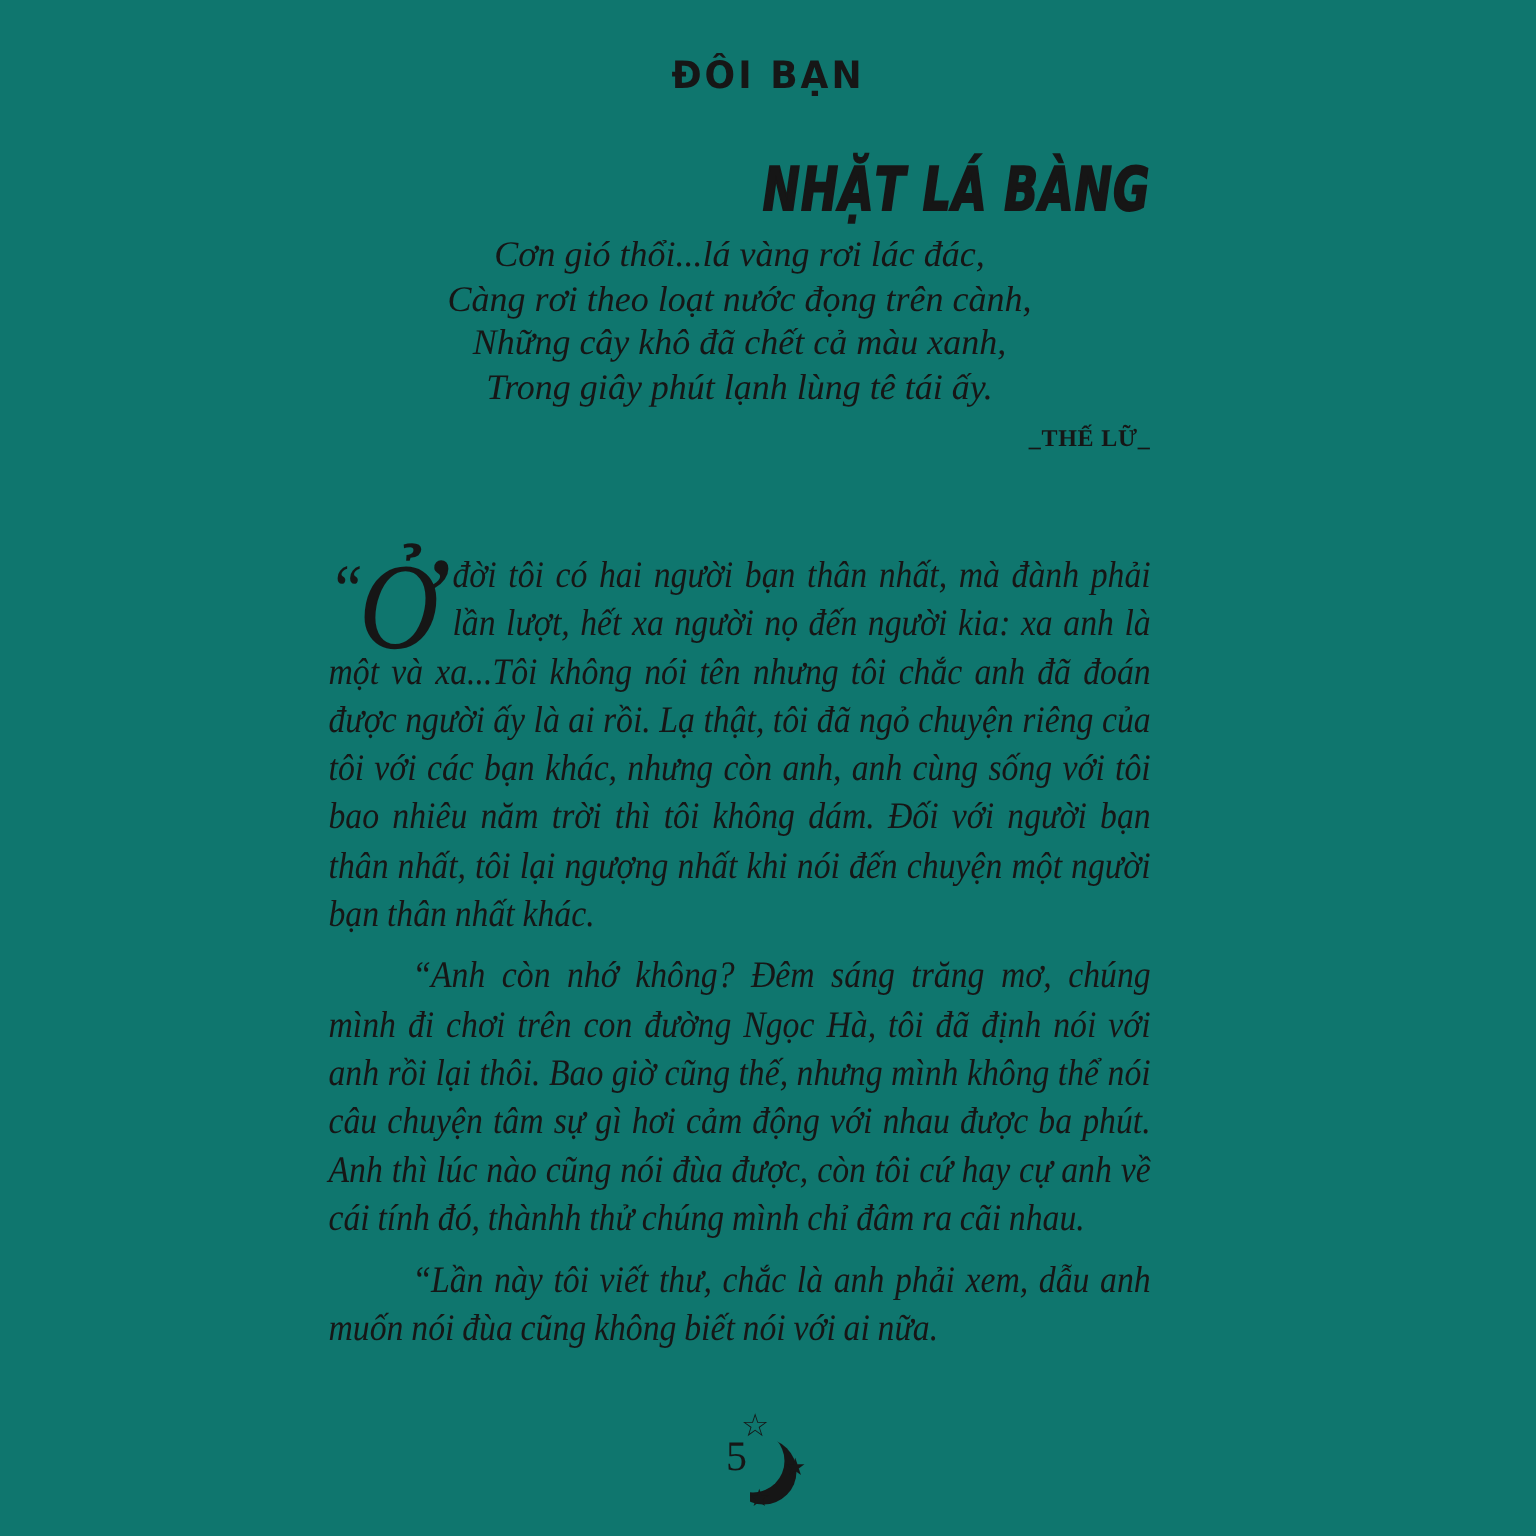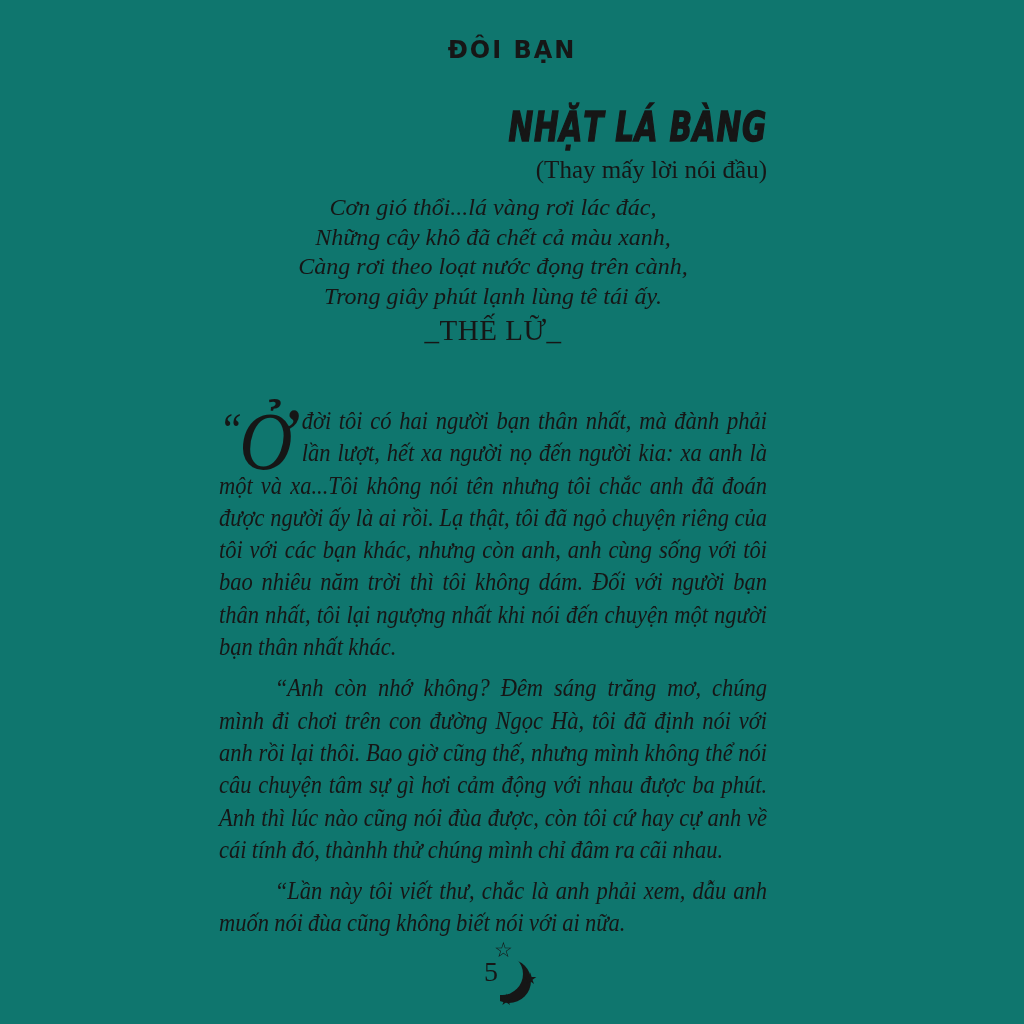--- a/index.html
+++ b/index.html
@@ -47,23 +47,23 @@
     margin-top:11px;
   }
   .poem {
     text-align:center;
     font-style:italic;
     font-size:24px;
     line-height:29.5px;
     margin-top:10px;
   }
   .poem-attribution {
-    text-align:center;
-    font-weight:normal;
-    font-size:29px;
+    text-align:right;
+    font-weight:bold;
+    font-size:16px;
     line-height:26px;
     margin-top:6px;
     letter-spacing:0.5px;
   }
   .body-text {
     margin-top:62px;
     width:609px;
     transform:scaleX(0.9);
     transform-origin:0 0;
     font-style:italic;
@@ -110,26 +110,25 @@
 <body>
 
 <div class="page">
 
   <div class="running-head">ĐÔI BẠN</div>
 
   <div class="column">
 
     <div class="chapter-title">NHẶT LÁ BÀNG</div>
 
-    <div class="chapter-subtitle">(Thay mấy lời nói đầu)</div>
 
     <div class="poem">
       <div class="poem-line">Cơn gió thổi...lá vàng rơi lác đác,</div>
+      <div class="poem-line">Càng rơi theo loạt nước đọng trên cành,</div>
       <div class="poem-line">Những cây khô đã chết cả màu xanh,</div>
-      <div class="poem-line">Càng rơi theo loạt nước đọng trên cành,</div>
       <div class="poem-line">Trong giây phút lạnh lùng tê tái ấy.</div>
     </div>
 
     <div class="poem-attribution">_THẾ LỮ_</div>
 
     <div class="body-text">
       <p class="para first">
         <span class="dropcap-wrap"><span class="dropcap-quote">“</span><span class="dropcap-letter">Ở</span></span><span>đời tôi có hai người bạn thân nhất, mà đành phải lần lượt, hết xa người nọ đến người kia: xa anh là một và xa...Tôi không nói tên nhưng tôi chắc anh đã đoán được người ấy là ai rồi. Lạ thật, tôi đã ngỏ chuyện riêng của tôi với các bạn khác, nhưng còn anh, anh cùng sống với tôi bao nhiêu năm trời thì tôi không dám. Đối với người bạn thân nhất, tôi lại ngượng nhất khi nói đến chuyện một người bạn thân nhất khác.</span>
       </p>
       <p class="para">

